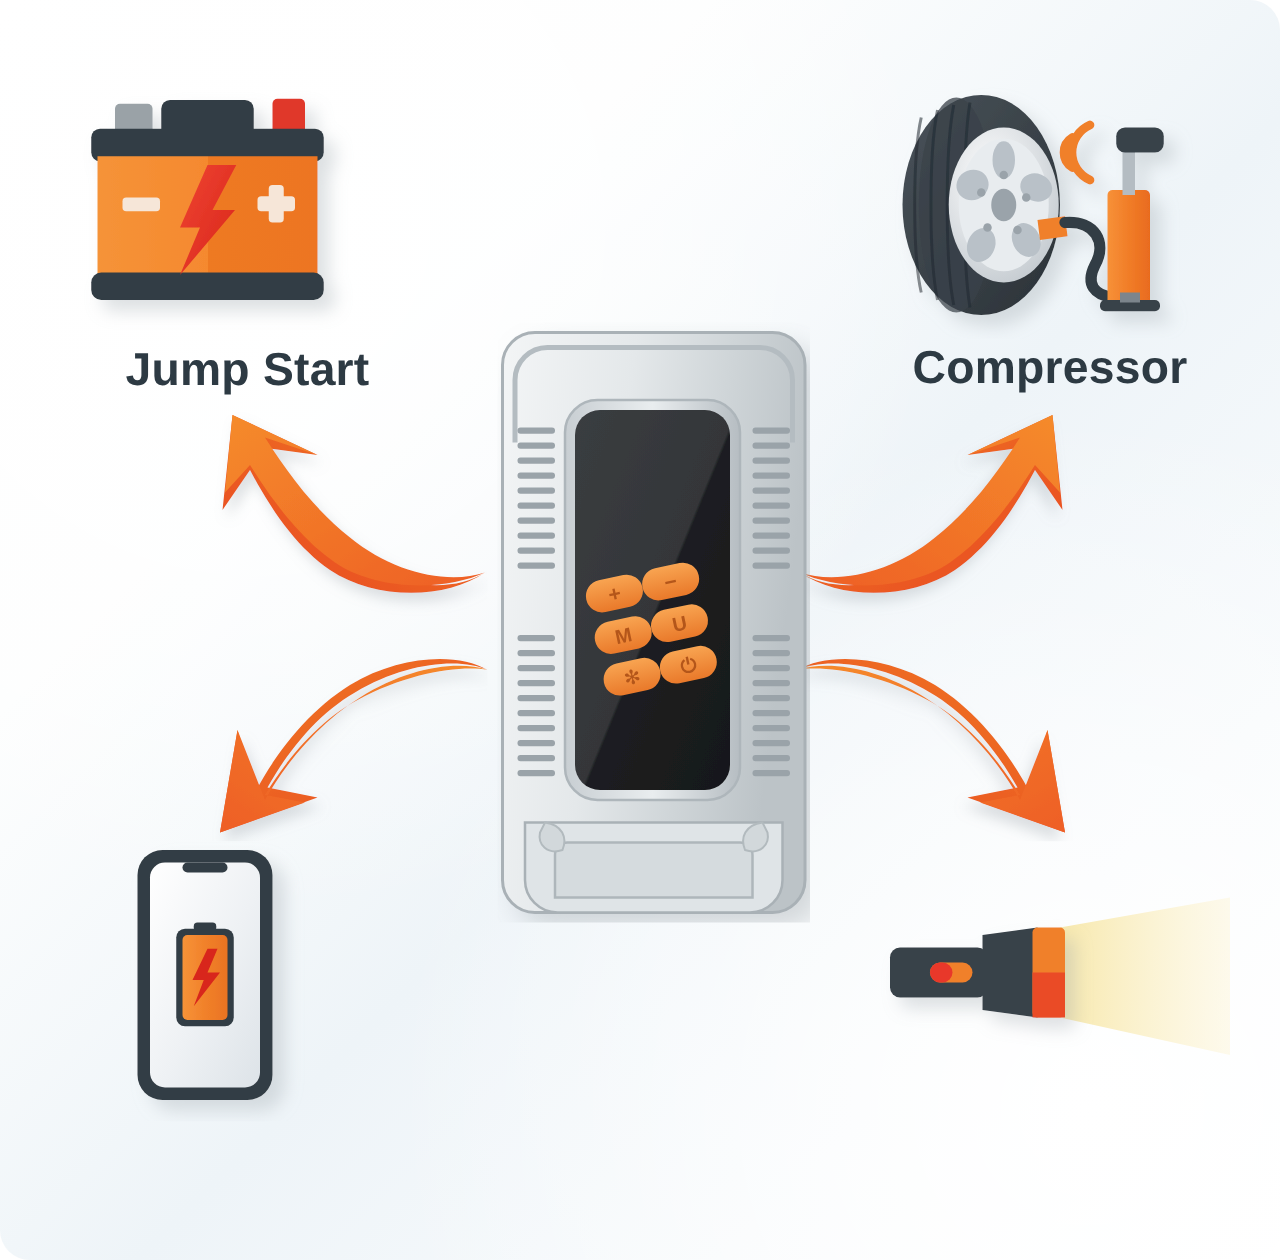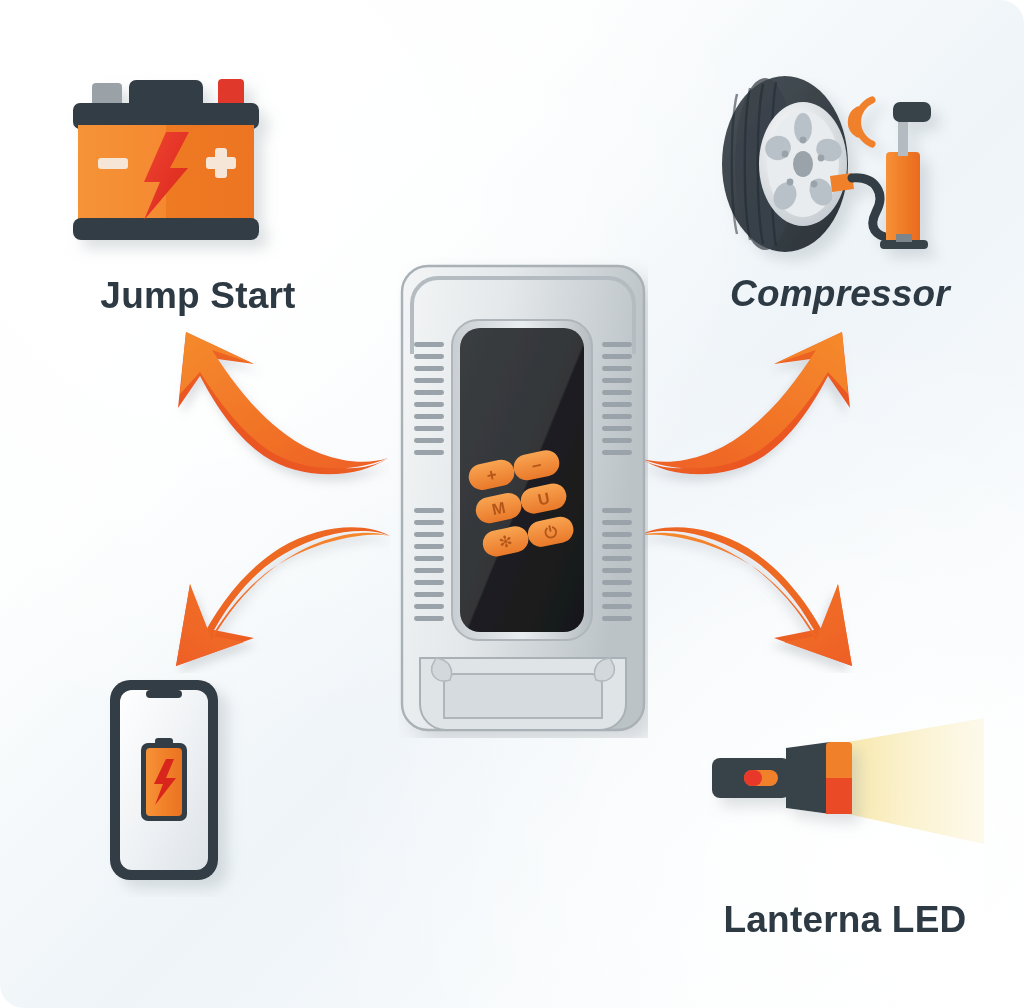--- a/index.html
+++ b/index.html
@@ -131,21 +131,21 @@
         <g fill="#f6e6d8">
           <rect x="158" y="87" width="30" height="12" rx="3"></rect>
           <rect x="167" y="78" width="12" height="30" rx="3"></rect>
         </g>
         <path d="M118,62 L96,112 L112,112 L96,150 L140,98 L122,98 L141,62 Z" fill="url(#boltG)"></path>
       </g>
     </svg>
     <div class="label" style="top:205px;">Jump Start</div>
   </div>
 
-  <div class="node" style="left:690px;top:66px;width:300px;height:260px;font-style:italic;">
+  <div class="node" style="left:690px;top:66px;width:300px;height:260px;">
     <svg class="art" width="300" height="205" viewBox="0 0 300 205">
       <defs>
         <linearGradient id="tyreG" x1="0" y1="0" x2="1" y2="1">
           <stop offset="0" stop-color="#4a535a"></stop>
             <stop offset="1" stop-color="#2a3137"></stop>
         </linearGradient>
         <radialGradient id="rimG" cx="0.38" cy="0.33" r="0.8">
           <stop offset="0" stop-color="#ffffff"></stop>
             <stop offset="1" stop-color="#bfc6cc"></stop>
         </radialGradient>
@@ -247,21 +247,20 @@
       <path d="M158,26 L294,2 L294,128 L158,98 Z" fill="url(#beamG)"></path>
       <g filter="url(#shF)">
         <rect x="22" y="42" width="78" height="40" rx="8" fill="#39424a"></rect>
         <path d="M96,32 L140,26 L140,98 L96,92 Z" fill="#39424a"></path>
         <rect x="136" y="26" width="26" height="72" rx="4" fill="#f0802a"></rect>
         <rect x="136" y="62" width="26" height="36" rx="0" fill="#ea4b28"></rect>
         <rect x="54" y="54" width="34" height="16" rx="8" fill="#f0802a"></rect>
         <rect x="54" y="54" width="18" height="16" rx="8" fill="#e8372a"></rect>
       </g>
     </svg>
-    <div class="label" style="top:183px;">Lanterna LED</div>
   </div>
 
   <div id="device">
     <svg width="250" height="480" viewBox="0 0 250 480">
       <defs>
         <linearGradient id="bodyG" x1="0" y1="0" x2="1" y2="0.25">
           <stop offset="0" stop-color="#f3f5f6"></stop>
             <stop offset="0.42" stop-color="#e4e8ea"></stop>
           <stop offset="0.72" stop-color="#cfd5d8"></stop>
             <stop offset="1" stop-color="#bcc3c7"></stop>

